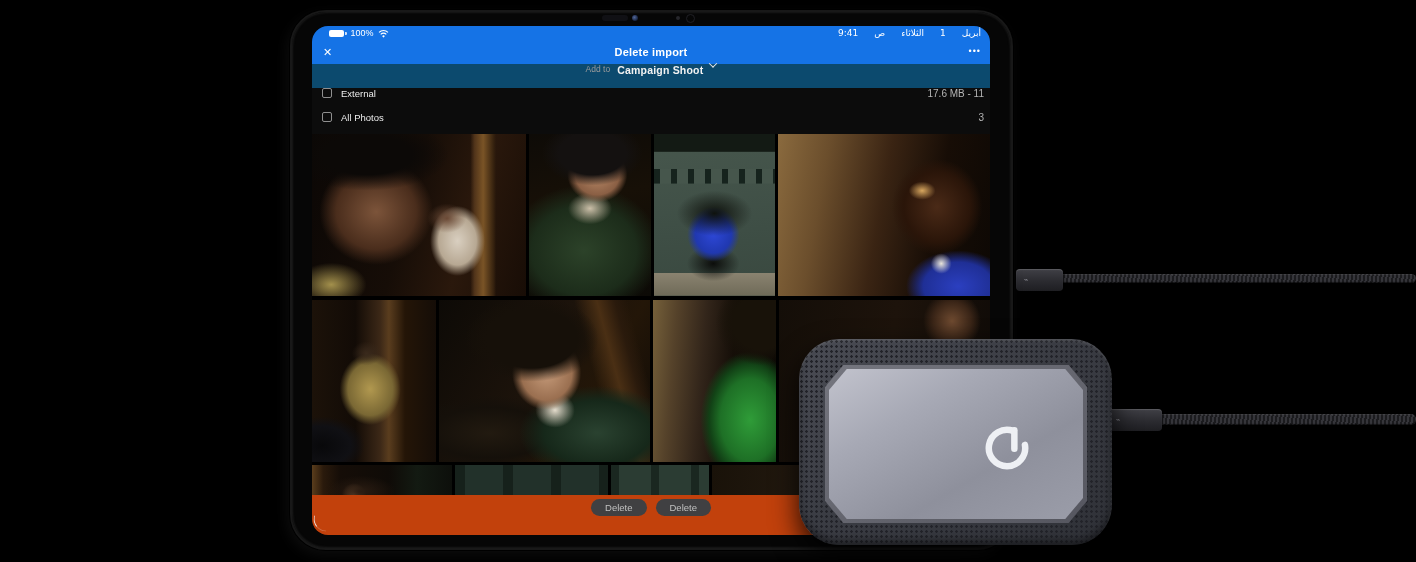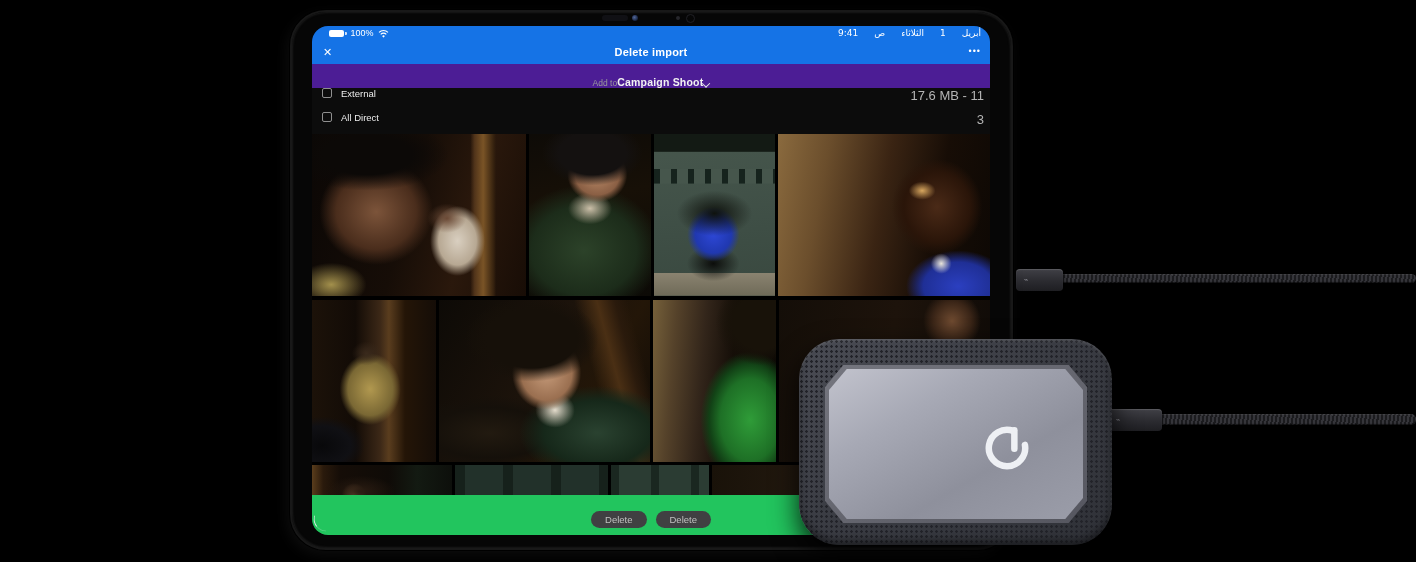--- a/index.html
+++ b/index.html
@@ -41,35 +41,35 @@
   .battery .cap{width:1.5px;height:3px;background:#cfe0f8;border-radius:0 1px 1px 0;}
   .sb-right{display:flex;align-items:center;gap:16px;font-family:"DejaVu Sans",sans-serif;}
   .sb-right span{white-space:nowrap;}
 
   .appheader{height:24px;flex:0 0 24px;background:#1573e6;position:relative;color:#fff;}
   .appheader .title{position:absolute;left:0;right:0;top:0;text-align:center;line-height:24px;
     font-size:11px;font-weight:bold;letter-spacing:.2px;}
   .appheader .close{position:absolute;left:11px;top:0;line-height:24px;font-size:11px;cursor:default;}
   .appheader .more{position:absolute;right:9px;top:0;line-height:22px;font-size:9px;letter-spacing:1px;}
 
-  .addto{height:24px;flex:0 0 24px;background:#4c1d95;display:flex;align-items:flex-end;
-    justify-content:center;}
+  .addto{height:24px;flex:0 0 24px;background:#0c4a6e;display:flex;align-items:flex-start;
+    justify-content:center;gap:7px;}
   .addto .lbl{color:#9b9b9b;font-size:8.5px;}
   .addto .val{color:#f2f2f2;font-size:10.5px;font-weight:bold;letter-spacing:.2px;}
   .chev{width:5px;height:5px;border-right:1.4px solid #e8e8e8;border-bottom:1.4px solid #e8e8e8;
     transform:rotate(45deg) translate(-1px,-1px);margin-top:-2px;}
 
   
   .srcrow{background:#0c0c0c;display:flex;padding:0 6px;}
   .srcrow.r1{height:24px;flex:0 0 24px;}
   .srcrow.r2{height:22px;flex:0 0 22px;}
   .cbx{width:10px;height:10px;border:1.2px solid #8f8f8f;border-radius:2px;box-sizing:border-box;
     margin-left:4px;background:transparent;}
   .srcrow .lab{margin-left:9px;color:#ececec;font-size:9.5px;}
-  .srcrow .meta{margin-left:auto;color:#b5b5b5;font-size:13px;}
+  .srcrow .meta{margin-left:auto;color:#b5b5b5;font-size:10px;}
 
   
   .grid{flex:0 0 361px;display:flex;flex-direction:column;background:#000;}
   .grow{display:flex;column-gap:3px;}
   .grow.g1{height:162px;}
   .grow.g2{height:162px;margin-top:4px;}
   .grow.g3{height:30px;margin-top:3px;}
   .ph{height:100%;background-color:#0d0a07;background-repeat:no-repeat;}
 
   .p11{width:215px;background-image:
@@ -129,22 +129,22 @@
   .p32{width:153px;background-image:
     repeating-linear-gradient(90deg,#16211b 0 10px,#22312a 10px 48px),
     linear-gradient(#1d2a23,#16211c);}
   .p33{width:99px;background-image:
     repeating-linear-gradient(90deg,#1a2720 0 8px,#2b3c33 8px 40px),
     linear-gradient(#243129,#1b2620);}
   .p34{width:279px;background-image:
     linear-gradient(95deg,#191209 0%,#241a10 40%,#120d08 100%);}
 
   
-  .bottombar{flex:1 1 auto;background:#22c55e;display:flex;align-items:flex-start;
-    justify-content:center;gap:9px;padding-top:16px;position:relative;}
+  .bottombar{flex:1 1 auto;background:#c2410c;display:flex;align-items:flex-start;
+    justify-content:center;gap:9px;padding-top:4px;position:relative;}
   .pillbtn{height:17px;line-height:17px;padding:0 14px;border-radius:10px;background:#404042;
     color:#c0c0c0;font-size:9.5px;border:none;}
   .corner-glint{position:absolute;left:1px;bottom:4px;width:13px;height:14px;
     border-bottom-left-radius:13px;border-left:1.6px solid rgba(240,240,240,.9);
     border-bottom:1.6px solid rgba(240,240,240,.25);transform:rotate(6deg);}
 
   
   .drive{position:absolute;left:799px;top:339px;width:313px;height:206px;border-radius:40px;
     background-image:
       radial-gradient(circle at 2.5px 2.5px,#222329 1.1px,transparent 1.5px),
@@ -216,21 +216,21 @@
         <span class="chev"></span>
       </div>
 
       <div class="srcrow r1">
         <span class="cbx"></span>
         <span class="lab">External</span>
         <span class="meta">17.6 MB - 11</span>
       </div>
       <div class="srcrow r2">
         <span class="cbx"></span>
-        <span class="lab">All Direct</span>
+        <span class="lab">All Photos</span>
         <span class="meta">3</span>
       </div>
 
       <div class="grid">
         <div class="grow g1">
           <div class="ph p11"></div>
           <div class="ph p12"></div>
           <div class="ph p13"></div>
           <div class="ph p14"></div>
         </div>

